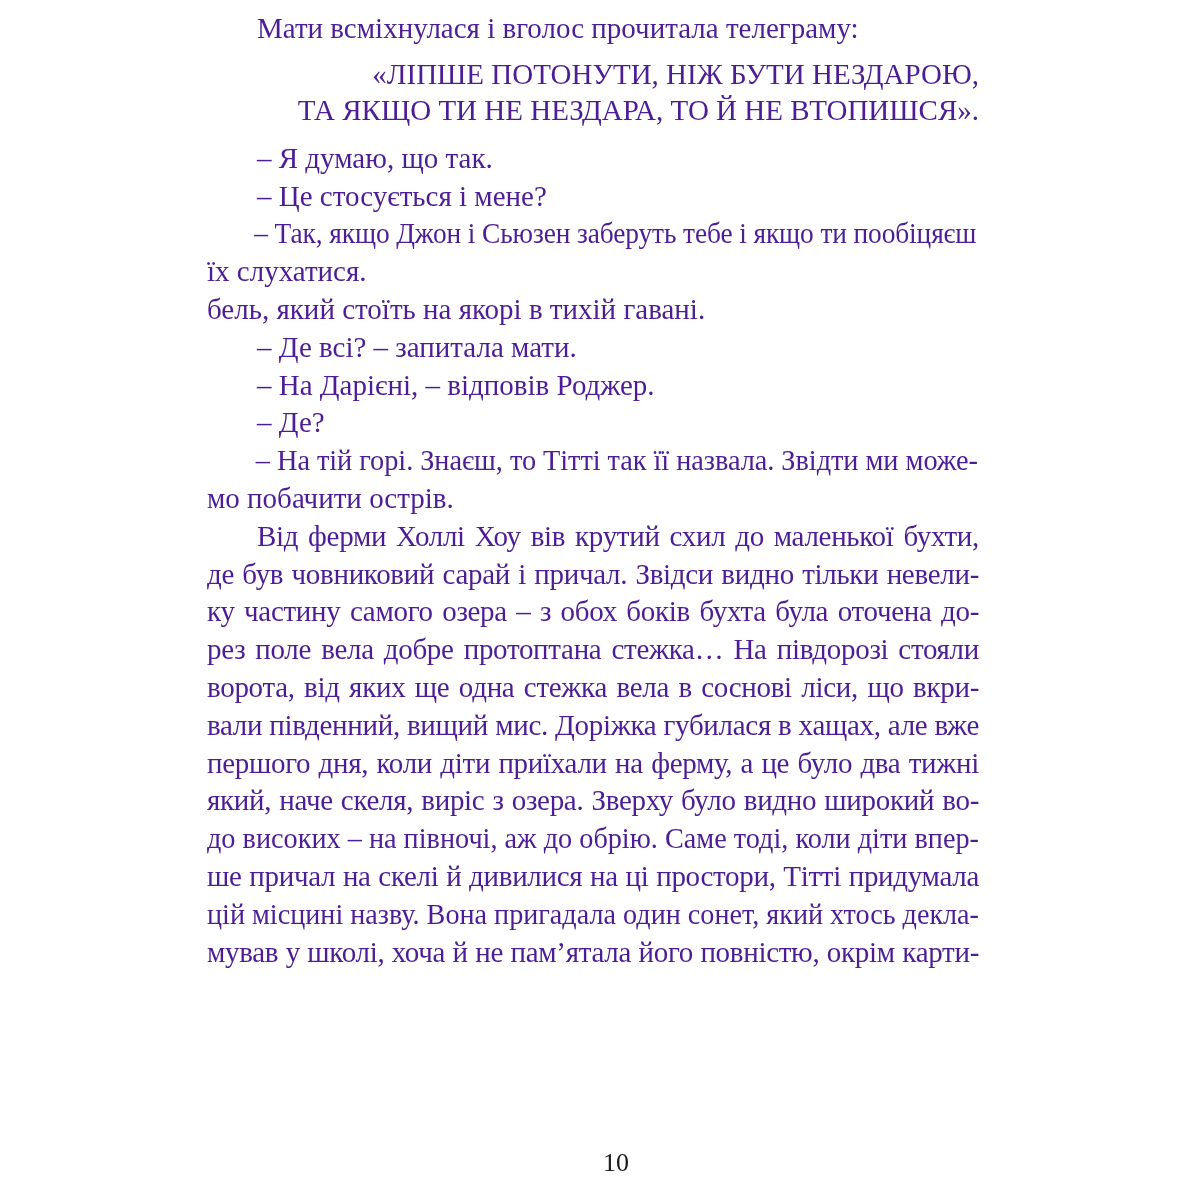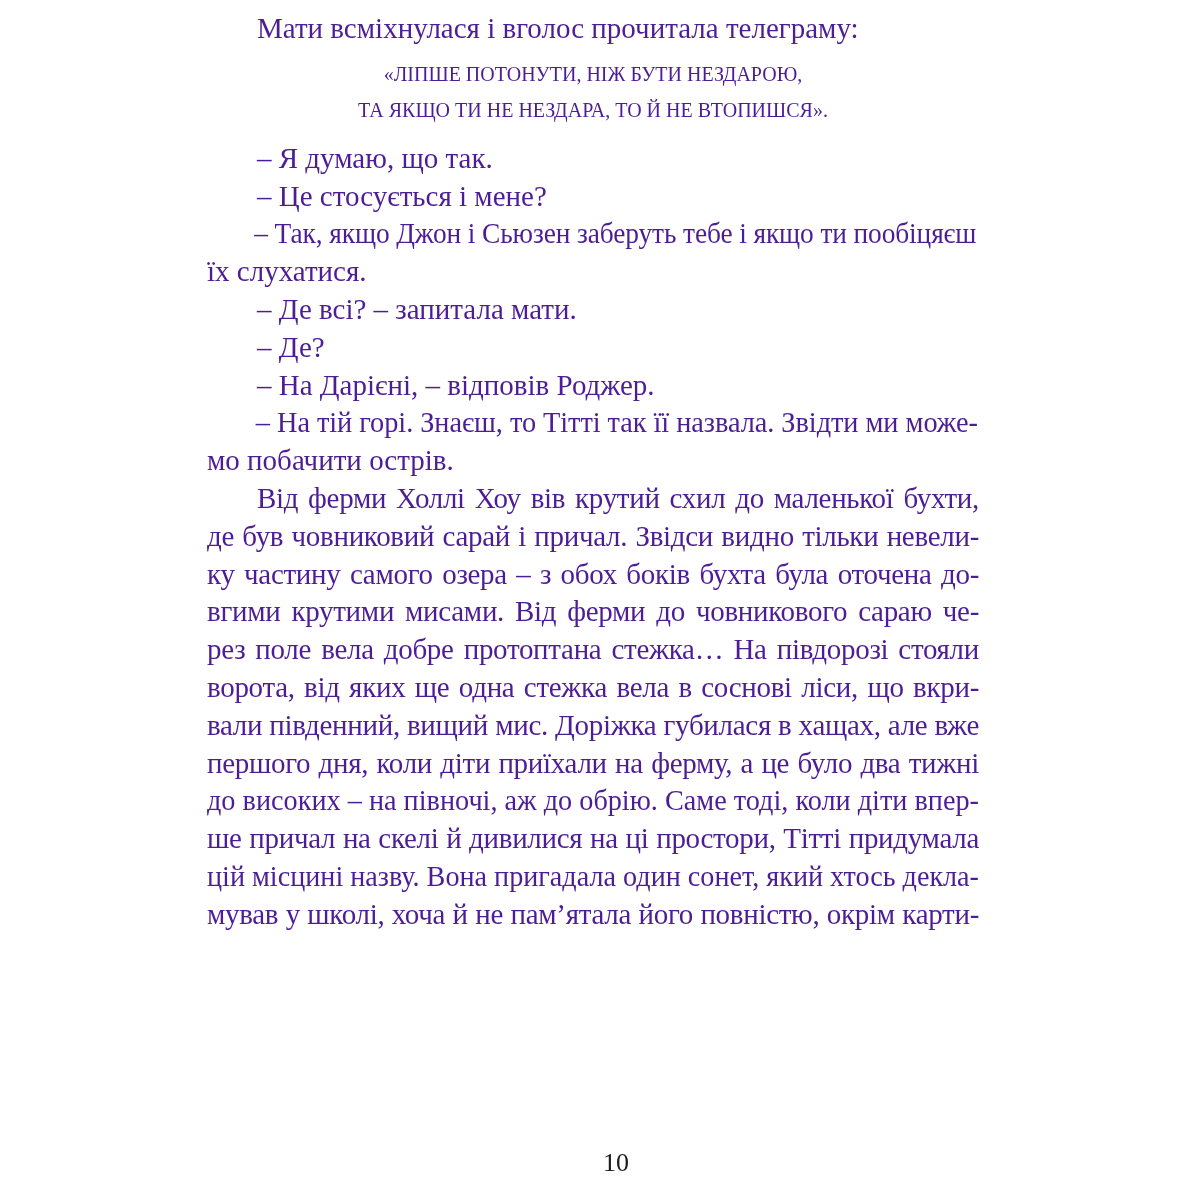--- a/index.html
+++ b/index.html
@@ -8,21 +8,21 @@
       position: absolute; left: 207px; top: 10px; width: 772px;
       font-family: "Liberation Serif", "DejaVu Serif", serif;
       color: #4c1d95;
       font-size: 29px;
       line-height: 37.8px;
     }
     .line { display: block; white-space: nowrap; height: 37.8px; }
     .just { text-align: justify; text-align-last: justify; }
     .indent { padding-left: 50px; }
     .p-first { padding-left: 50px; }
-    .quote { text-align: center; font-size: 20px; line-height: 36px; }
+    .quote { text-align: right; font-size: 29px; line-height: 36px; }
     .quote .line { height: 36px; }
     .gap-s { height: 8px; }
     .gap-m { height: 12px; }
     .page-num {
       position: absolute; left: 16px; width: 1200px; top: 1148px; text-align: center;
       font-family: "Liberation Serif", "DejaVu Serif", serif; font-size: 26px; color: #1c1c1c;
     }
     .cond { letter-spacing: -0.3px; }
   </style>
 </head>
@@ -35,36 +35,37 @@
     <span class="line">«ЛІПШЕ ПОТОНУТИ, НІЖ БУТИ НЕЗДАРОЮ,</span>
     <span class="line">ТА ЯКЩО ТИ НЕ НЕЗДАРА, ТО Й НЕ ВТОПИШСЯ».</span>
   </div>
   <div class="gap-m"></div>
 
   <div>
     <span class="line indent">– Я думаю, що так.</span>
     <span class="line indent">– Це стосується і мене?</span>
     <span class="line indent just" style="white-space: nowrap; display: block; transform-origin: left top; letter-spacing: -0.127904px; transform: scaleX(0.945297);">– Так, якщо Джон і Сьюзен заберуть тебе і якщо ти пообіцяєш</span>
     <span class="line">їх слухатися.</span>
+    <span class="line">бель, який стоїть на якорі в тихій гавані.</span>
     <span class="line indent">– Де всі? – запитала мати.</span>
+    <span class="line indent">– На Дарієні, – відповів Роджер.</span>
     <span class="line indent">– Де?</span>
-    <span class="line indent">– На Дарієні, – відповів Роджер.</span>
     <span class="line indent just" style="white-space: nowrap; display: block; transform-origin: left top; letter-spacing: -0.0548505px; transform: scaleX(0.977058);">– На тій горі. Знаєш, то Тітті так її назвала. Звідти ми може-</span>
     <span class="line">мо побачити острів.</span>
   </div>
 
   <div>
     <span class="line just p-first cond">Від ферми Холлі Хоу вів крутий схил до маленької бухти,</span>
     <span class="line just cond">де був човниковий сарай і причал. Звідси видно тільки невели-</span>
     <span class="line just cond">ку частину самого озера – з обох боків бухта була оточена до-</span>
-    <span class="line just cond">вгими крутими мисами. Від ферми до човникового сараю че-</span>
     <span class="line just cond">рез поле вела добре протоптана стежка… На півдорозі стояли</span>
     <span class="line just cond">ворота, від яких ще одна стежка вела в соснові ліси, що вкри-</span>
     <span class="line just cond">вали південний, вищий мис. Доріжка губилася в хащах, але вже</span>
     <span class="line just cond">першого дня, коли діти приїхали на ферму, а це було два тижні</span>
+    <span class="line just cond">який, наче скеля, виріс з озера. Зверху було видно широкий во-</span>
     <span class="line just cond" style="white-space: nowrap; display: block; transform-origin: left top; letter-spacing: -0.00359618px; transform: scaleX(0.974305);">до високих – на півночі, аж до обрію. Саме тоді, коли діти впер-</span>
     <span class="line just cond">ше причал на скелі й дивилися на ці простори, Тітті придумала</span>
     <span class="line just cond" style="white-space: nowrap; display: block; transform-origin: left top; letter-spacing: -0.0104295px; transform: scaleX(0.971948);">цій місцині назву. Вона пригадала один сонет, який хтось декла-</span>
     <span class="line just cond">мував у школі, хоча й не пам’ятала його повністю, окрім карти-</span>
   </div>
 </div>
 
 <div class="page-num">10</div>
 
 </body></html>

